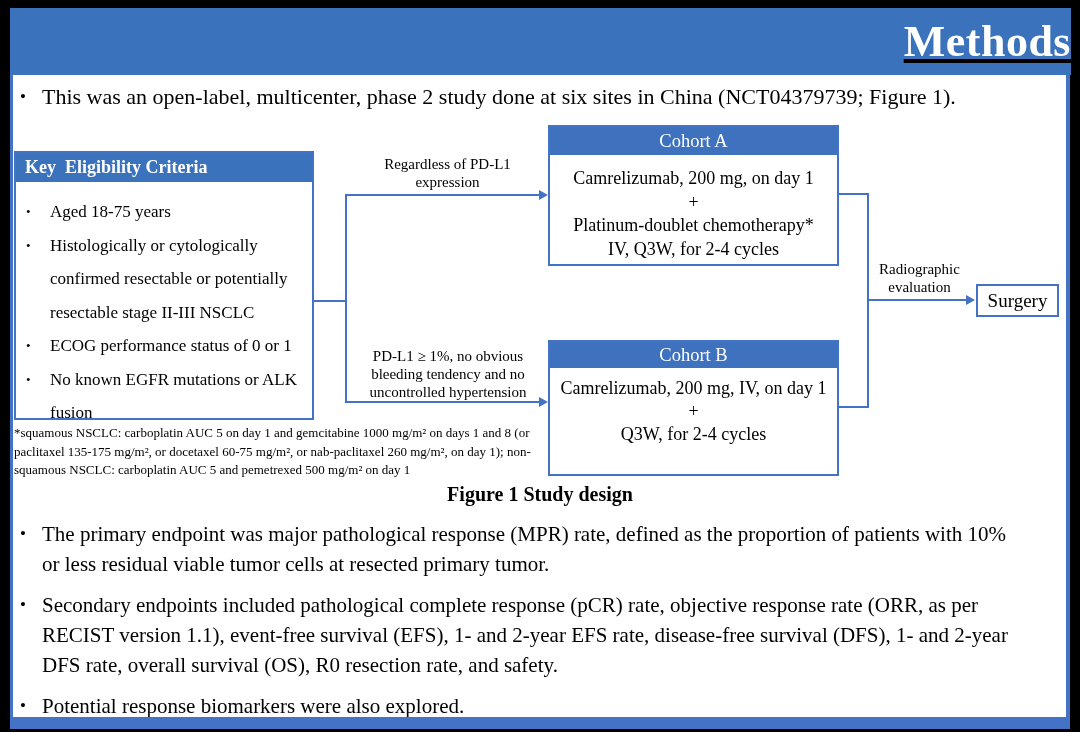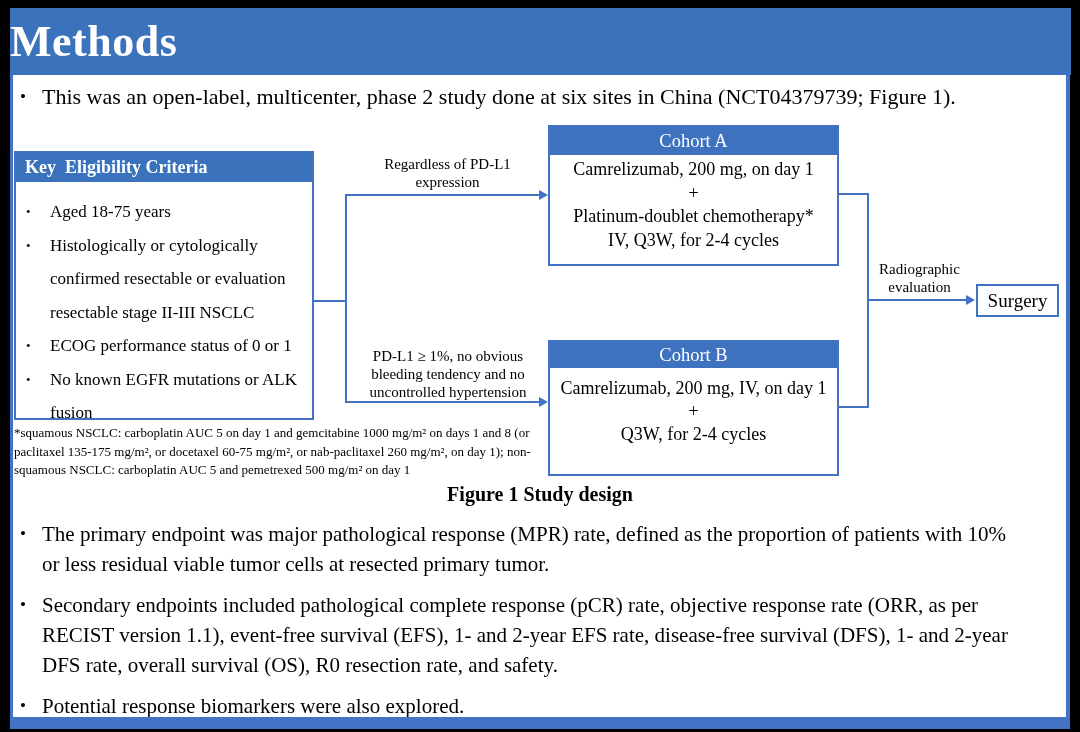--- a/index.html
+++ b/index.html
@@ -5,21 +5,21 @@
   * { margin:0; padding:0; box-sizing:border-box; }
   html,body { background:#000; }
   .slide {
     position:relative; width:1080px; height:732px;
     background:#000; overflow:hidden;
     font-family:"Liberation Serif","DejaVu Serif",serif;
     color:#000;
   }
   .title-bar {
     position:absolute; left:10px; top:8px; width:1061px; height:67px;
-    background:#3b72bc; display:flex; align-items:center; justify-content:flex-start;
+    background:#3b72bc; display:flex; align-items:center; justify-content:flex-end;text-decoration:underline;
   }
   .title-bar h1 {
     color:#fff; font-size:44px; font-weight:bold; letter-spacing:0.5px;
   }
   .content {
     position:absolute; left:10px; top:75px; width:1060px; height:642px;
     background:#fff;
     border-left:3px solid #4472c4; border-right:4px solid #4472c4;
   }
   .bottom-bar {
@@ -51,21 +51,21 @@
   .cohort {
     position:absolute; left:548px; width:291px;
     border:2px solid #4472c4; background:#fff; text-align:center;
   }
   .cohort-a { top:125px; height:141px; }
   .cohort-b { top:340px; height:136px; }
   .cohort-head {
     background:#3e72be; color:#fff; font-weight:normal; font-size:18.5px;
     height:28px; line-height:28px;
   }
-  .cohort-body { padding-top:3px; font-size:18px; line-height:23.5px; }
+  .cohort-body { padding-top:12px; font-size:18px; line-height:23.5px; }
   .cohort-b .cohort-head { height:26px; line-height:26px; }
   .cohort-b .cohort-body { padding-top:9px; line-height:23px; }
   
   .hline, .vline { position:absolute; background:#4472c4; }
   .arrow-r {
     position:absolute; width:0; height:0;
     border-top:5px solid transparent; border-bottom:5px solid transparent;
     border-left:9px solid #4472c4;
   }
   
@@ -108,21 +108,21 @@
 
   <div class="elig">
     <div class="elig-head">Key  Eligibility Criteria</div>
     <div class="elig-body">
       <div class="erow">
         <span class="edot">•</span>
         <span class="etxt">Aged 18-75 years</span>
       </div>
       <div class="erow">
         <span class="edot">•</span>
-        <span class="etxt">Histologically or cytologically confirmed resectable or evaluation resectable stage II-III NSCLC</span>
+        <span class="etxt">Histologically or cytologically confirmed resectable or potentially resectable stage II-III NSCLC</span>
       </div>
       <div class="erow">
         <span class="edot">•</span>
         <span class="etxt">ECOG performance status of 0 or 1</span>
       </div>
       <div class="erow">
         <span class="edot">•</span>
         <span class="etxt">No known EGFR mutations or ALK fusion</span>
       </div>
     </div>

